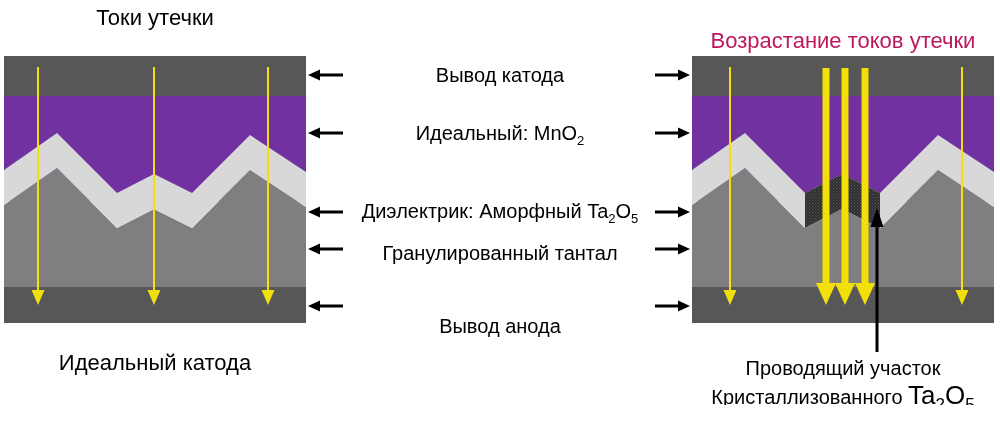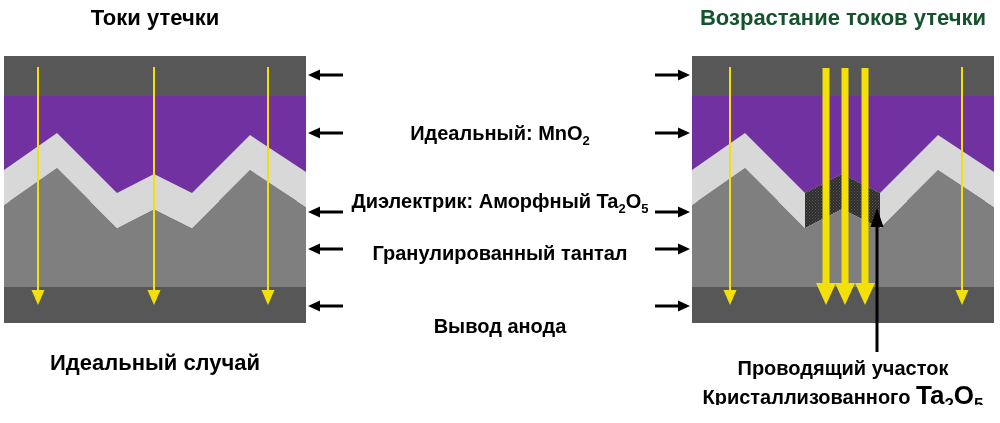--- a/index.html
+++ b/index.html
@@ -1,38 +1,38 @@
 <!DOCTYPE html>
 <html><head>
 <meta charset="utf-8">
 <style>
   html,body{margin:0;padding:0;background:#ffffff;}
   .canvas{
     position:relative;width:1000px;height:405px;background:#ffffff;overflow:hidden;
-    font-family:"Liberation Sans","DejaVu Sans",sans-serif;font-weight:bold;color:#000;
+    font-family:"Liberation Sans","DejaVu Sans",sans-serif;font-weight:normal;color:#000;
   }
   .abs{position:absolute;}
   .panel-title{width:302px;top:6px;text-align:center;font-size:22px;line-height:24px;}
   .panel-caption{width:302px;text-align:center;font-size:22px;line-height:24px;}
   .layer-label{left:310px;width:380px;text-align:center;font-size:20px;line-height:24px;white-space:nowrap;}
   .layer-label sub{font-size:13px;line-height:0;}
   .annotation{left:680px;width:326px;text-align:center;}
   .annotation .l1{font-size:20px;line-height:24px;white-space:nowrap;}
   .annotation .l2{font-size:20px;line-height:30px;white-space:nowrap;}
   .annotation .formula{font-size:26px;}
   .annotation .formula sub{font-size:17px;line-height:0;}
   svg{display:block;}
 </style>
 </head>
 <body>
 
 <div class="canvas">
 
   <div class="abs panel-title" style="left:4px;">Токи утечки</div>
-  <div class="abs panel-title" style="left: 692px; color: #14532d;">Возрастание токов утечки</div>
+  <div class="abs panel-title" style="left: 692px; color: #be185d; margin-top: 23px;">Возрастание токов утечки</div>
 
   <svg class="abs" style="left:4px;top:56px;" width="302" height="268" viewBox="0 0 302 268">
     <rect x="0" y="0" width="302" height="40" fill="#575757"></rect>
     <rect x="0" y="40" width="302" height="105" fill="#7131a1"></rect>
     <polygon points="0,149 53,112 113,172 150,153 188,172 246,114 302,151 302,231 0,231" fill="#7f7f7f"></polygon>
     <polygon points="0,114 53,77 113,137 150,118 188,137 246,79 302,116 302,151 246,114 188,172 150,153 113,172 53,112 0,149" fill="#d8d8d8"></polygon>
     <rect x="0" y="231" width="302" height="36" fill="#575757"></rect>
 
     <g>
       <rect x="33" y="11" width="2" height="223" fill="#f2e008"></rect>
@@ -69,24 +69,27 @@
     <g>
       <rect x="130.5" y="12" width="7" height="216" fill="#f2e008"></rect>
       <polygon points="134,249 124,227 144,227" fill="#f2e008"></polygon>
       <rect x="149.5" y="12" width="7" height="216" fill="#f2e008"></rect>
       <polygon points="153,249 143,227 163,227" fill="#f2e008"></polygon>
       <rect x="169.5" y="12" width="7" height="216" fill="#f2e008"></rect>
       <polygon points="173,249 163,227 183,227" fill="#f2e008"></polygon>
     </g>
   </svg>
 
+  <div class="abs layer-label" style="top:63px;">
+    <span>Вывод катода</span>
+  </div>
   <div class="abs layer-label" style="top:121px;">
     <span>Идеальный: MnO</span><sub>2</sub>
   </div>
-  <div class="abs layer-label" style="top:189px;">
+  <div class="abs layer-label" style="top:199px;">
     <span>Диэлектрик: Аморфный Ta</span><sub>2</sub><span>O</span><sub>5</sub>
   </div>
   <div class="abs layer-label" style="top:241px;text-align:center;">
     <span>Гранулированный тантал</span>
   </div>
   <div class="abs layer-label" style="top:314px;">
     <span>Вывод анода</span>
   </div>
 
   <svg class="abs" style="left:0;top:0;pointer-events:none;" width="1000" height="423" viewBox="0 0 1000 423">
@@ -99,20 +102,20 @@
 
     <path d="M655 73.5 L678 73.5 L678 69.5 L690 75 L678 80.5 L678 76.5 L655 76.5 Z" fill="#000000"></path>
     <path d="M655 131.5 L678 131.5 L678 127.5 L690 133 L678 138.5 L678 134.5 L655 134.5 Z" fill="#000000"></path>
     <path d="M655 210.5 L678 210.5 L678 206.5 L690 212 L678 217.5 L678 213.5 L655 213.5 Z" fill="#000000"></path>
     <path d="M655 247.5 L678 247.5 L678 243.5 L690 249 L678 254.5 L678 250.5 L655 250.5 Z" fill="#000000"></path>
     <path d="M655 304.5 L678 304.5 L678 300.5 L690 306 L678 311.5 L678 307.5 L655 307.5 Z" fill="#000000"></path>
 
     <path d="M875.5 352 L875.5 227 L870.5 227 L877 208 L883.5 227 L878.5 227 L878.5 352 Z" fill="#000000"></path>
   </svg>
 
-  <div class="abs panel-caption" style="left:4px;top:351px;">Идеальный случай</div>
+  <div class="abs panel-caption" style="left:4px;top:351px;">Идеальный катода</div>
 
   <div class="abs annotation" style="top:356px;">
     <div class="l1">Проводящий участок</div>
     <div class="l2"><span>Кристаллизованного </span><span class="formula"><span>Ta</span><sub>2</sub><span>O</span><sub>5</sub></span></div>
   </div>
 
 </div>
 
 </body></html>

